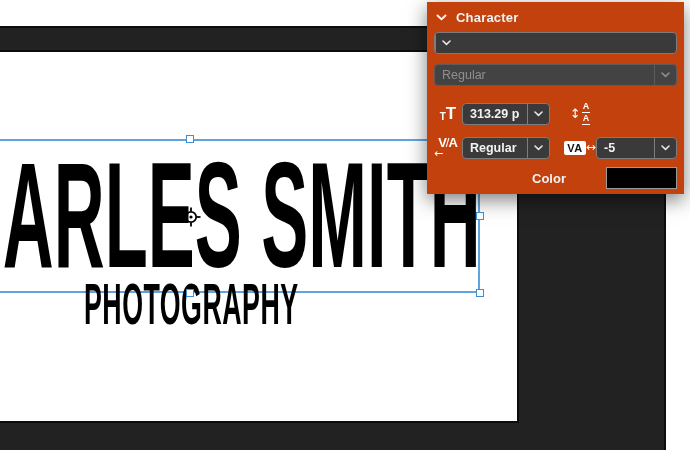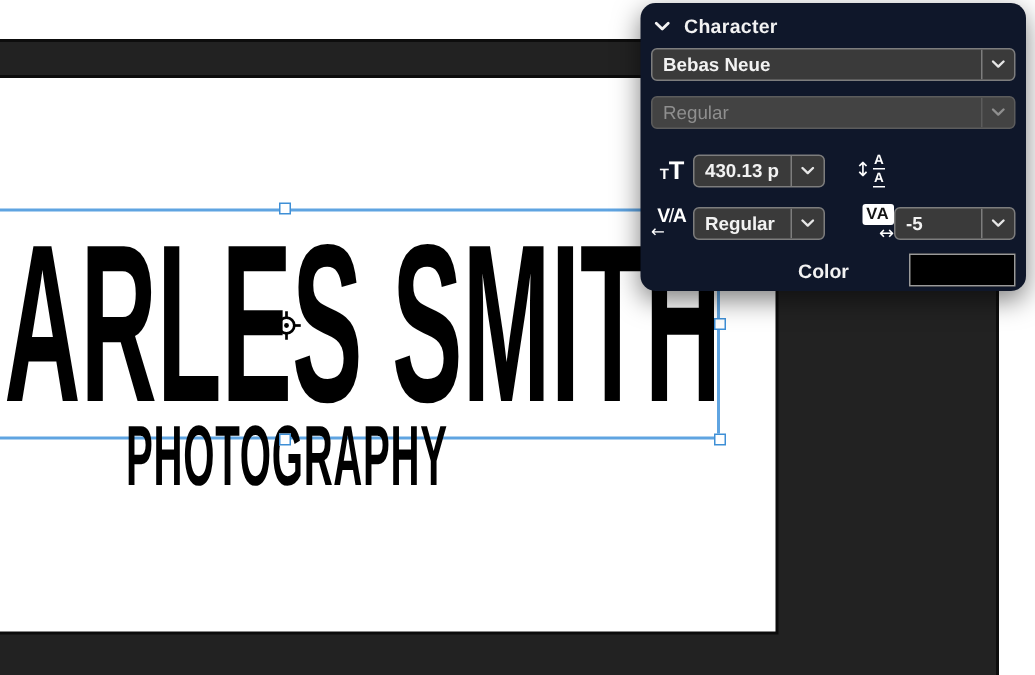--- a/index.html
+++ b/index.html
@@ -55,21 +55,21 @@
   .h-top-right{left:476px;top:135px;}
   .h-mid-right{left:476px;top:212px;}
   .h-bottom-right{left:476px;top:289px;}
   .h-bottom-center{left:186px;top:289px;}
 
   .crosshair{position:absolute;left:178px;top:204px;z-index:4;}
 
   
   .panel{
     position:absolute;left:427px;top:2px;width:257px;height:192px;
-    background:#0f172a;border-radius:10px;
+    background:#c2410c;border-radius:0;
     box-shadow:0 6px 18px rgba(0,0,0,.5);
     color:#f2f2f2;z-index:10;box-sizing:border-box;
   }
   .panel-header{
     display:flex;align-items:center;gap:9px;
     padding:8px 10px 4px 9px;
     font-size:13px;font-weight:bold;letter-spacing:.2px;
   }
   .field{
     display:flex;align-items:center;height:22px;
@@ -105,21 +105,21 @@
     font-size:9px;font-weight:bold;line-height:1;}
   .icon-leading .stack span{border-bottom:1px solid #fff;padding:0 1px 1px;}
   .icon-leading .stack span + span{margin-top:1px;}
 
   .icon-kerning{display:flex;flex-direction:column;line-height:1;color:#fff;justify-content:space-between;}
   .icon-kerning .va{font-size:13px;font-weight:bold;font-style:normal;}
   .icon-kerning .va .slash{font-weight:400;margin:0 -1px;}
   .icon-kerning .karrow{font-size:11px;margin-top:-1px;margin-left:0;
     font-family:"DejaVu Sans",sans-serif;align-self:flex-start;}
 
-  .icon-tracking{display:flex;flex-direction:column;align-items:flex-end;line-height:1;}
+  .icon-tracking{display:flex;align-items:center;line-height:1;}
   .icon-tracking .box{background:#fff;color:#141414;font-weight:bold;
     font-size:11px;padding:2px 3px 1px;border-radius:2px;letter-spacing:.5px;}
   .icon-tracking .tarrow{color:#fff;font-size:12px;margin-top:-1px;
     font-family:"DejaVu Sans",sans-serif;}
 
   .color-row{display:flex;align-items:center;margin:8px 7px 0;gap:31px;}
   .color-label{width:153px;text-align:right;padding-right:9px;
     font-size:13px;font-weight:600;}
   .swatch{width:80px;height:20px;background:#000;border:1px solid #9a9a9a;
     box-sizing:content-box;}
@@ -155,21 +155,20 @@
 
   <div class="panel-header">
     <svg width="11" height="7" viewBox="0 0 11 7">
       <polyline points="1.5,1.5 5.5,5.3 9.5,1.5" fill="none" stroke="#f2f2f2" stroke-width="1.9" stroke-linecap="round" stroke-linejoin="round"></polyline>
     </svg>
     <span>Character</span>
   </div>
 
   <div class="row-family">
     <div class="field">
-      <span class="val">Bebas Neue</span>
       <span class="chev">
         <svg width="9" height="6" viewBox="0 0 9 6">
             <polyline points="1,1 4.5,4.4 8,1" fill="none" stroke="#e6e6e6" stroke-width="1.6" stroke-linecap="round" stroke-linejoin="round"></polyline>
           </svg>
       </span>
     </div>
   </div>
 
   <div class="row-style">
     <div class="field disabled">
@@ -181,21 +180,21 @@
       </span>
     </div>
   </div>
 
   <div class="metrics">
     <span class="icon-cell icon-tt">
       <span class="t-small">T</span>
         <span class="t-large">T</span>
     </span>
     <div class="field">
-      <span class="val">430.13 p</span>
+      <span class="val">313.29 p</span>
       <span class="chev">
         <svg width="9" height="6" viewBox="0 0 9 6">
             <polyline points="1,1 4.5,4.4 8,1" fill="none" stroke="#e6e6e6" stroke-width="1.6" stroke-linecap="round" stroke-linejoin="round"></polyline>
           </svg>
       </span>
     </div>
     <span></span>
     <span class="icon-cell icon-leading">
       <span class="arrow">↕</span>
       <span class="stack">

